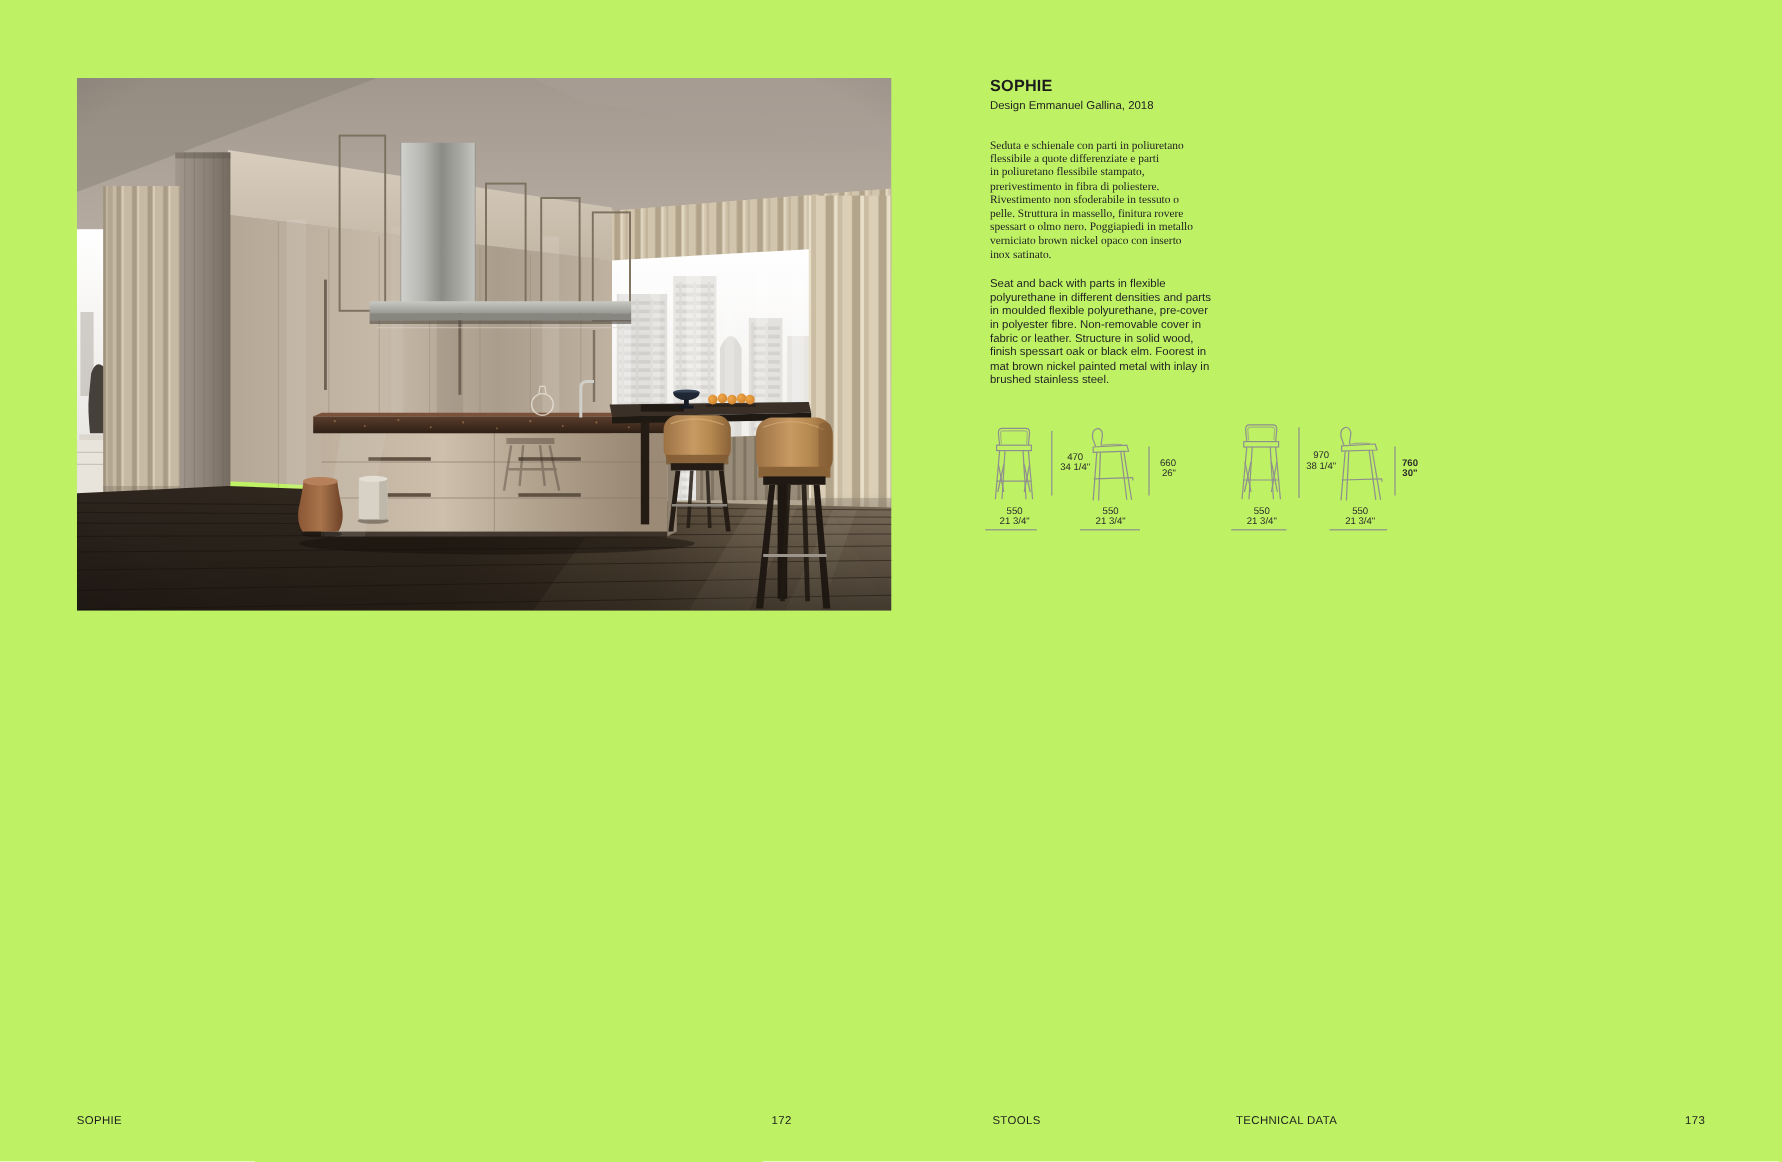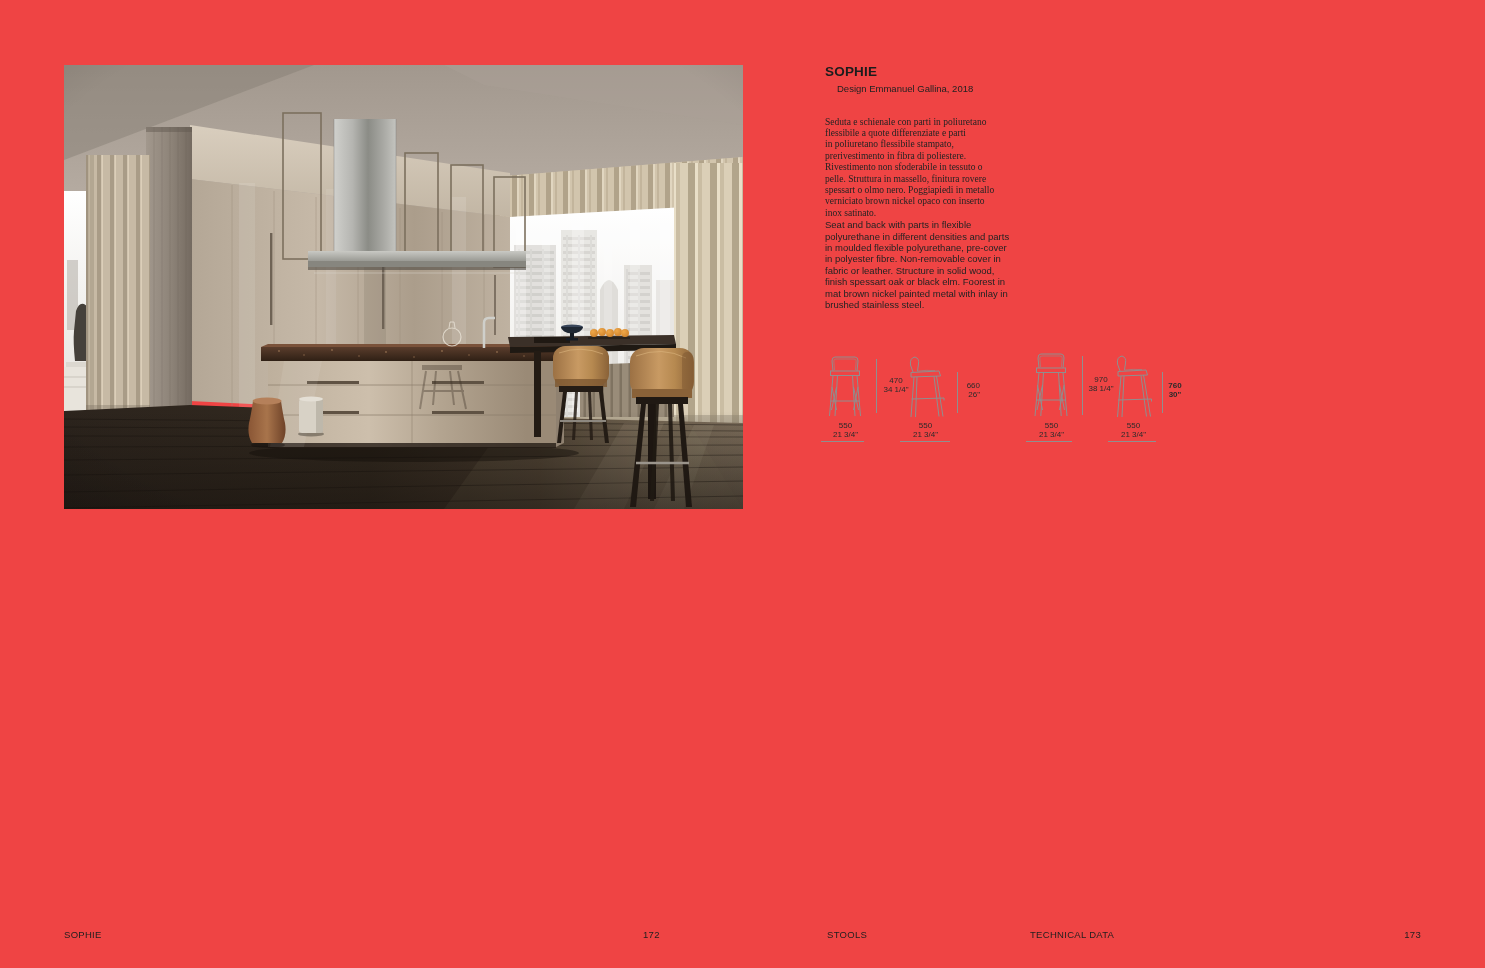--- a/index.html
+++ b/index.html
@@ -1,29 +1,29 @@
 <!DOCTYPE html>
 <html><head>
 <meta charset="utf-8">
 <style>
   html,body{margin:0;padding:0;background:#ffffff;}
   .page{
-    position:relative;width:1485px;height:968px;background:#ef4444;overflow:hidden;
+    position:relative;width:1485px;height:968px;background:#bef264;overflow:hidden;
     font-family:"Liberation Sans","DejaVu Sans",sans-serif;color:#1e1e1e;
   }
   
   .photo{position:absolute;left:64px;top:65px;width:679px;height:444px;margin:0;overflow:hidden;}
   .photo svg{display:block;width:100%;height:100%;}
   
   .info{position:absolute;left:825px;top:64px;width:196px;}
   .info h1{margin:0;font-size:13.5px;font-weight:600;letter-spacing:.2px;color:#1c1c1c;}
-  .designer{margin:4px 0 0 12px;font-size:9.5px;line-height:11.5px;color:#222;}
+  .designer{margin:4px 0 0 0;font-size:9.5px;line-height:11.5px;color:#222;}
   .desc{margin:0;font-size:9.5px;line-height:11.4px;color:#232323;white-space:pre-line;}
   .desc.it{margin-top:22px;font-family:Liberation Serif, serif;}
-  .desc.en{}
+  .desc.en{margin-top:12px;}
   
   .drawings{position:absolute;left:0;top:0;width:100%;height:100%;pointer-events:none;}
   .drawings > *{position:absolute;}
   .vline{border-left:1px solid #8f8f8f;width:0;}
   .wline{border-top:1px solid #8f8f8f;height:0;}
   .dim{font-size:8px;line-height:9px;color:#2b2b2b;text-align:center;}
   .dim span{display:block;}
   .stool-svg{stroke:#8f8f8f;fill:none;stroke-width:1;}
   
   .footer{position:absolute;left:0;top:929px;width:100%;height:14px;font-size:9.5px;letter-spacing:.3px;color:#1e1e1e;}

